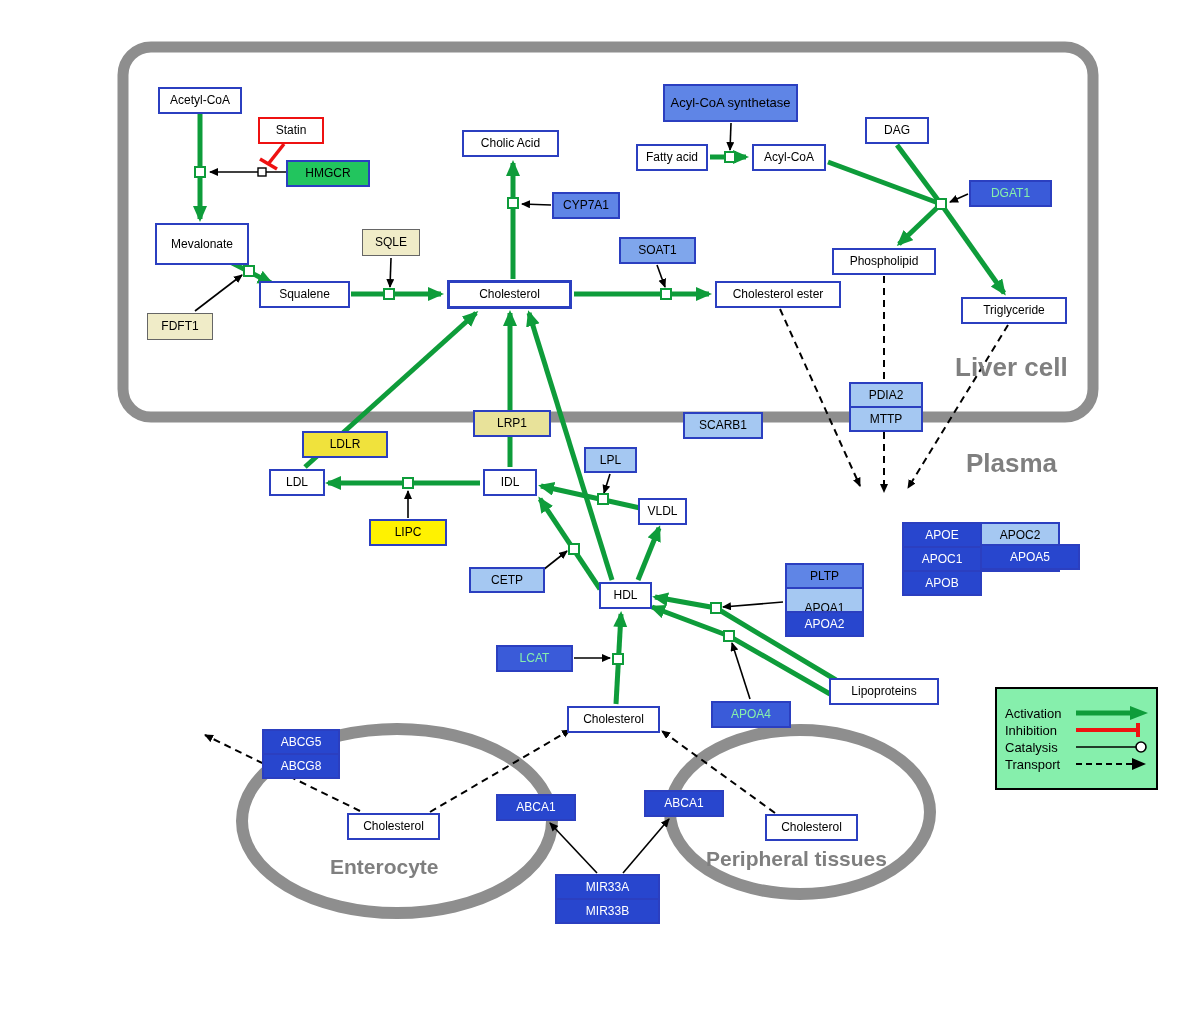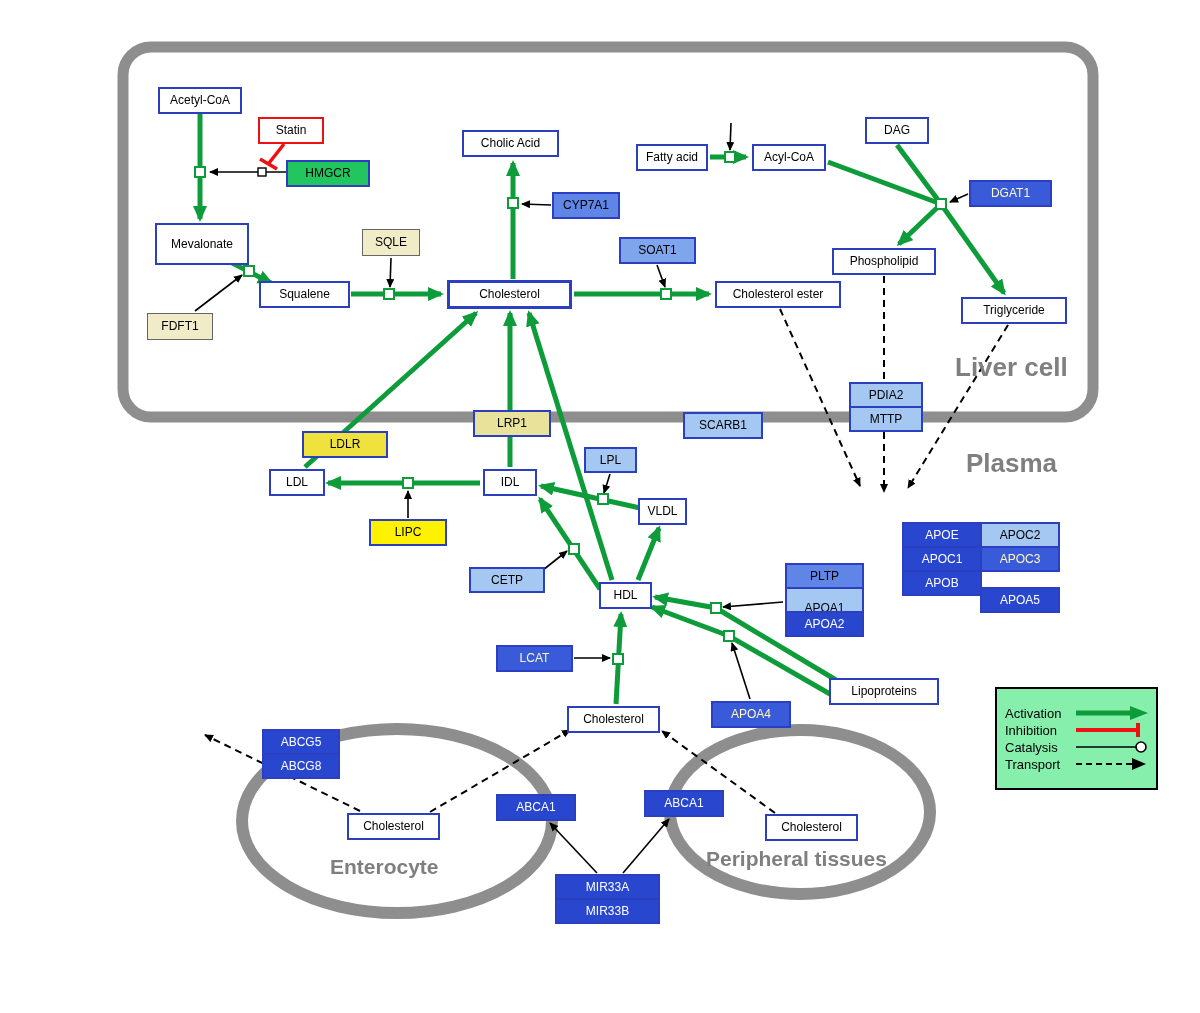--- a/index.html
+++ b/index.html
@@ -17,21 +17,21 @@
   .thick{border-width:3px;}
   .red-border{border-color:#EE1111;}
   .yellow{background:#22c55e;}
   .yellow2{background:#F0E23C;}
   .yellow3{background:#FFF200;}
   .paleyellow{background:#F0ECC8;border:1px solid #666;}
   .khaki{background:#E8E29A;}
   .bl{background:#A5C8F2;}
   .bml{background:#7FA6EC;}
   .bm{background:#5F85E6;}
-  .bs{background:#3A5BD9;color:#fef9c3;}
+  .bs{background:#3A5BD9;color:#86efac;}
   .bd{background:#2846CE;color:#fff;}
   .small{font-size:13px;}
   .comp-label{position:absolute;color:#7F7F7F;font-weight:bold;z-index:1;white-space:nowrap;}
   .legend{position:absolute;left:995px;top:687px;width:163px;height:103px;border:2px solid #000;
           background:#86efac;z-index:2;box-sizing:border-box;padding:16px 8px;display:flex;
           flex-direction:column;justify-content:space-between;}
   .legend-row{display:flex;align-items:center;justify-content:space-between;font-size:13px;}
 </style>
 </head>
 <body>
@@ -137,20 +137,21 @@
   <div class="node yellow" style="left:286px;top:160px;width:84px;height:27px">HMGCR</div>
   <div class="node" style="left:155px;top:223px;width:94px;height:42px">Mevalonate</div>
   <div class="node paleyellow" style="left:362px;top:229px;width:58px;height:27px">SQLE</div>
   <div class="node paleyellow" style="left:147px;top:313px;width:66px;height:27px">FDFT1</div>
   <div class="node" style="left:259px;top:281px;width:91px;height:27px">Squalene</div>
   <div class="node thick" style="left:447px;top:280px;width:125px;height:29px">Cholesterol</div>
   <div class="node" style="left:462px;top:130px;width:97px;height:27px">Cholic Acid</div>
   <div class="node bm" style="left:552px;top:192px;width:68px;height:27px">CYP7A1</div>
   <div class="node bml" style="left:619px;top:237px;width:77px;height:27px">SOAT1</div>
   <div class="node" style="left:715px;top:281px;width:126px;height:27px">Cholesterol ester</div>
+  <div class="node bm small" style="left:663px;top:84px;width:135px;height:38px">Acyl-CoA synthetase</div>
   <div class="node" style="left:636px;top:144px;width:72px;height:27px">Fatty acid</div>
   <div class="node" style="left:752px;top:144px;width:74px;height:27px">Acyl-CoA</div>
   <div class="node" style="left:865px;top:117px;width:64px;height:27px">DAG</div>
   <div class="node bs" style="left:969px;top:180px;width:83px;height:27px">DGAT1</div>
   <div class="node" style="left:832px;top:248px;width:104px;height:27px">Phospholipid</div>
   <div class="node" style="left:961px;top:297px;width:106px;height:27px">Triglyceride</div>
   <div class="node bl" style="left:849px;top:382px;width:74px;height:26px">PDIA2</div>
   <div class="node bl" style="left:849px;top:406px;width:74px;height:26px">MTTP</div>
   <div class="node bl" style="left:683px;top:412px;width:80px;height:27px">SCARB1</div>
   <div class="node yellow2" style="left:302px;top:431px;width:86px;height:27px">LDLR</div>
@@ -163,21 +164,21 @@
   <div class="node yellow3" style="left:369px;top:519px;width:78px;height:27px">LIPC</div>
   <div class="node bl" style="left:469px;top:567px;width:76px;height:26px">CETP</div>
   <div class="node" style="left:599px;top:582px;width:53px;height:27px">HDL</div>
   <div class="node bs" style="left:496px;top:645px;width:77px;height:27px">LCAT</div>
 
   <div class="node bd" style="left:902px;top:522px;width:80px;height:26px">APOE</div>
   <div class="node bl" style="left:980px;top:522px;width:80px;height:26px">APOC2</div>
   <div class="node bd" style="left:902px;top:546px;width:80px;height:26px">APOC1</div>
   <div class="node bs" style="left:980px;top:546px;width:80px;height:26px">APOC3</div>
   <div class="node bd" style="left:902px;top:570px;width:80px;height:26px">APOB</div>
-  <div class="node bd" style="left:980px;top:587px;width:80px;height:26px">APOA5</div>
+  <div class="node bd" style="left:980px;top:544px;width:100px;height:26px">APOA5</div>
 
   <div class="node bm" style="left:785px;top:563px;width:79px;height:26px">PLTP</div>
   <div class="node bl" style="left:785px;top:587px;width:79px;height:42px">APOA1</div>
   <div class="node bd" style="left:785px;top:611px;width:79px;height:26px">APOA2</div>
   <div class="node bs" style="left:711px;top:701px;width:80px;height:27px">APOA4</div>
   <div class="node" style="left:829px;top:678px;width:110px;height:27px">Lipoproteins</div>
   <div class="node" style="left:567px;top:706px;width:93px;height:27px">Cholesterol</div>
 
   <div class="node bd" style="left:262px;top:729px;width:78px;height:26px">ABCG5</div>
   <div class="node bd" style="left:262px;top:753px;width:78px;height:26px">ABCG8</div>

